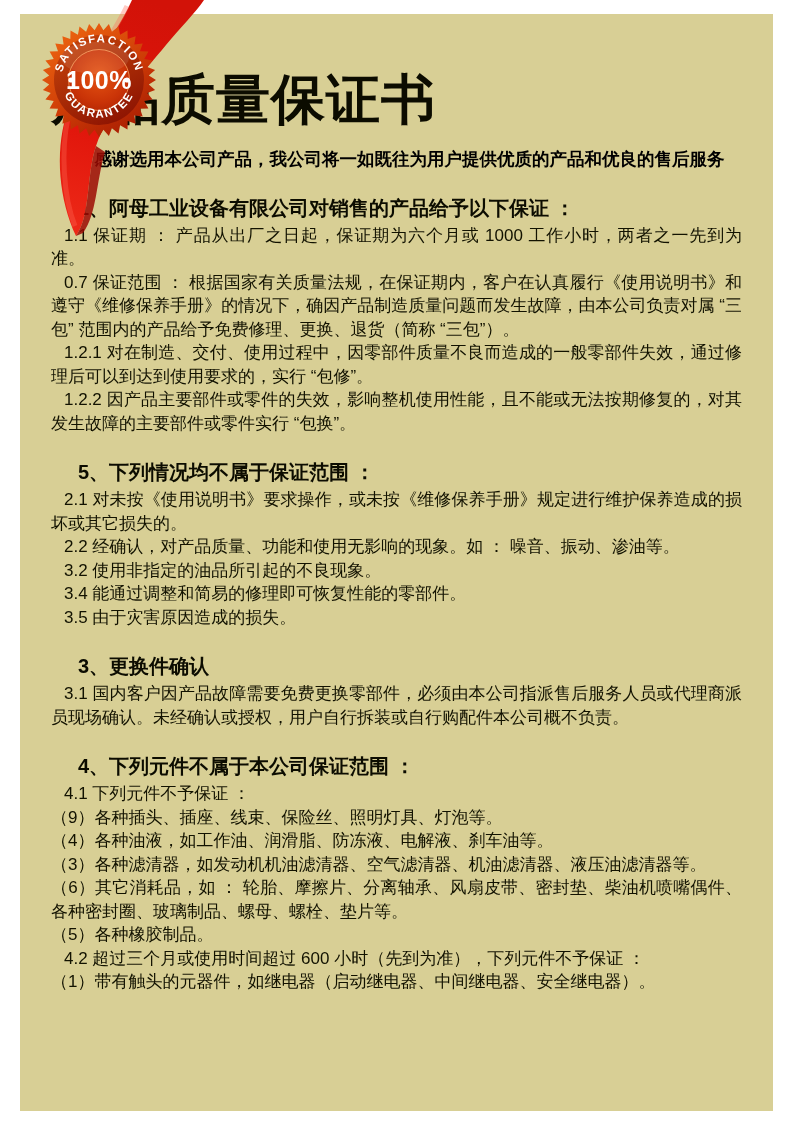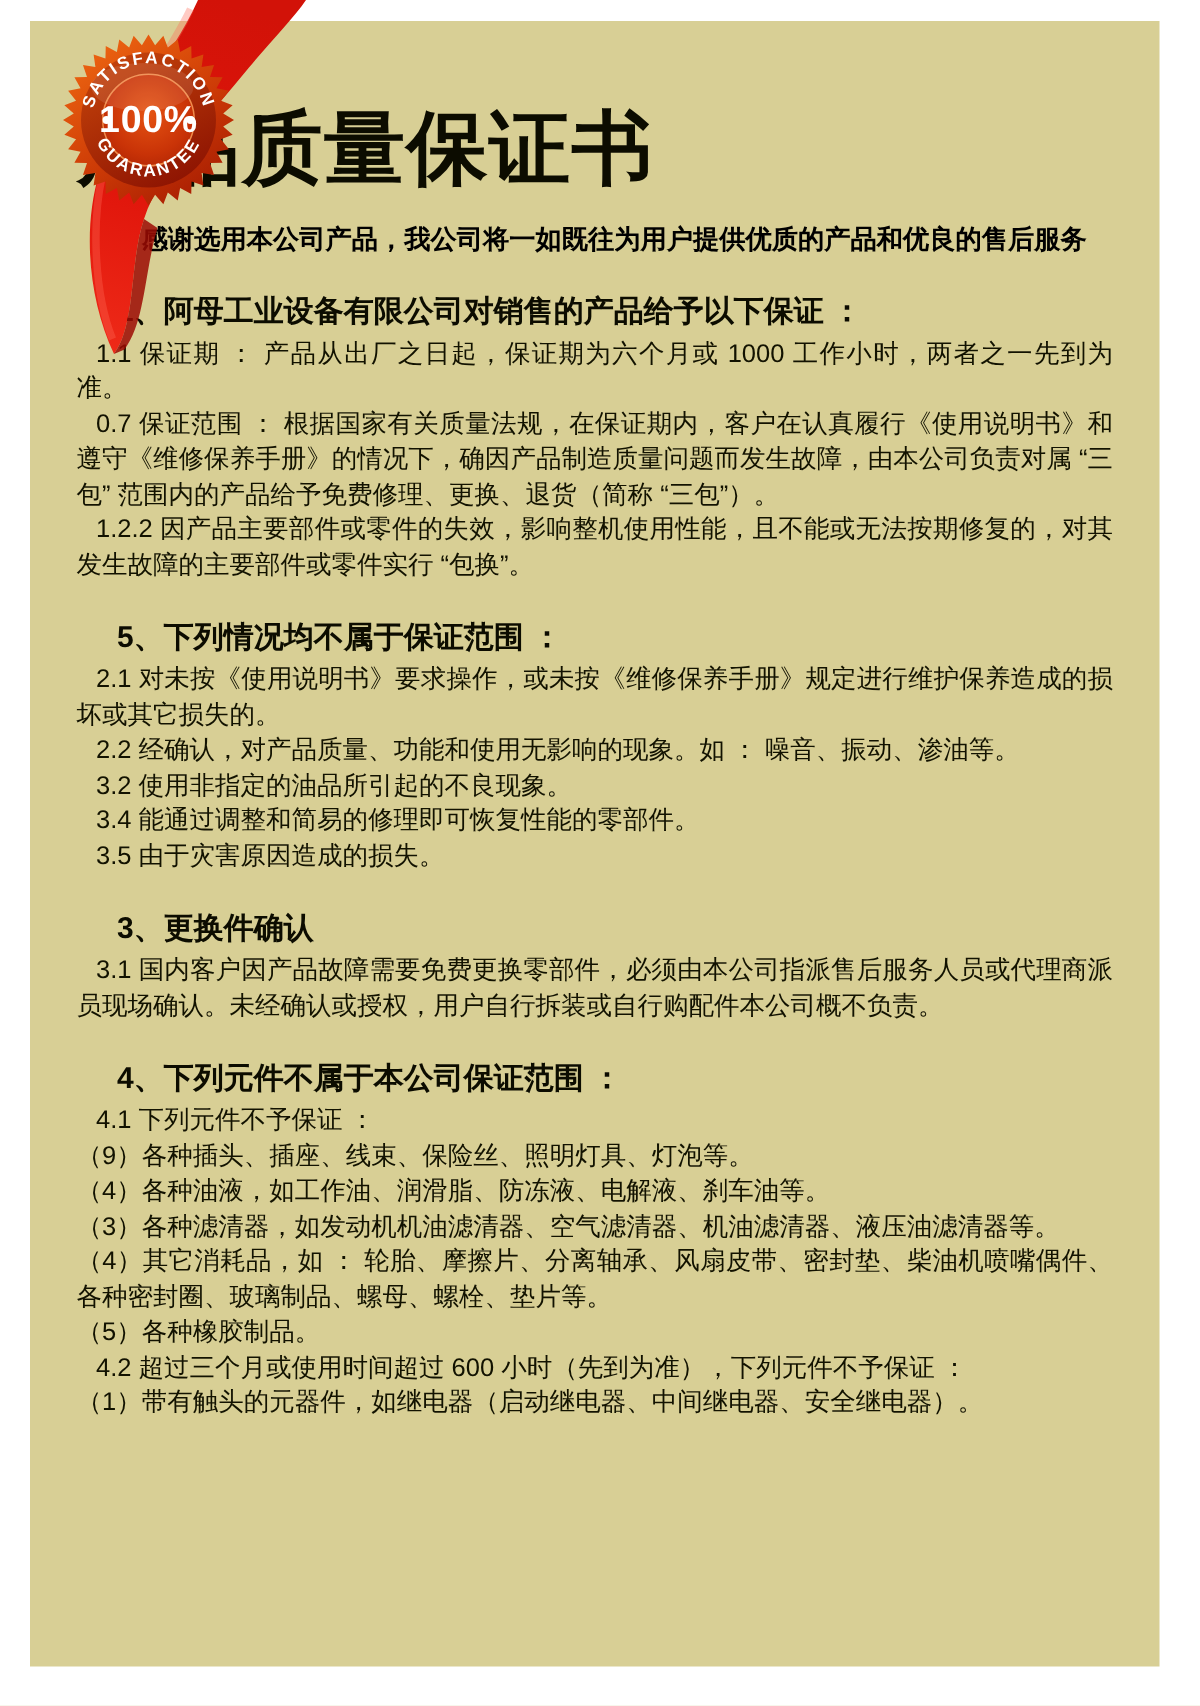--- a/index.html
+++ b/index.html
@@ -99,20 +99,21 @@
 
     <h1 class="title">产品质量保证书</h1>
     <div class="subtitle">感谢选用本公司产品，我公司将一如既往为用户提供优质的产品和优良的售后服务</div>
 
     <div class="content">
 
       <section class="sec">
         <h2 class="sec-h">1、阿母工业设备有限公司对销售的产品给予以下保证 ：</h2>
         <p class="ind">1.1 保证期 ： 产品从出厂之日起，保证期为六个月或 1000 工作小时，两者之一先到为准。</p>
         <p class="ind">0.7 保证范围 ： 根据国家有关质量法规，在保证期内，客户在认真履行《使用说明书》和遵守《维修保养手册》的情况下，确因产品制造质量问题而发生故障，由本公司负责对属 “三包” 范围内的产品给予免费修理、更换、退货（简称 “三包”）。</p>
+        <p class="ind">1.2.1 对在制造、交付、使用过程中，因零部件质量不良而造成的一般零部件失效，通过修理后可以到达到使用要求的，实行 “包修”。</p>
         <p class="ind">1.2.2 因产品主要部件或零件的失效，影响整机使用性能，且不能或无法按期修复的，对其发生故障的主要部件或零件实行 “包换”。</p>
       </section>
 
       <section class="sec">
         <h2 class="sec-h">5、下列情况均不属于保证范围 ：</h2>
         <p class="ind">2.1 对未按《使用说明书》要求操作，或未按《维修保养手册》规定进行维护保养造成的损坏或其它损失的。</p>
         <p class="ind">2.2 经确认，对产品质量、功能和使用无影响的现象。如 ： 噪音、振动、渗油等。</p>
         <p class="ind">3.2 使用非指定的油品所引起的不良现象。</p>
         <p class="ind">3.4 能通过调整和简易的修理即可恢复性能的零部件。</p>
         <p class="ind">3.5 由于灾害原因造成的损失。</p>
@@ -122,21 +123,21 @@
         <h2 class="sec-h">3、更换件确认</h2>
         <p class="ind">3.1 国内客户因产品故障需要免费更换零部件，必须由本公司指派售后服务人员或代理商派员现场确认。未经确认或授权，用户自行拆装或自行购配件本公司概不负责。</p>
       </section>
 
       <section class="sec">
         <h2 class="sec-h">4、下列元件不属于本公司保证范围 ：</h2>
         <p class="ind">4.1 下列元件不予保证 ：</p>
         <p class="flush">（9）各种插头、插座、线束、保险丝、照明灯具、灯泡等。</p>
         <p class="flush">（4）各种油液，如工作油、润滑脂、防冻液、电解液、刹车油等。</p>
         <p class="flush">（3）各种滤清器，如发动机机油滤清器、空气滤清器、机油滤清器、液压油滤清器等。</p>
-        <p class="flush">（4）其它消耗品，如 ： 轮胎、摩擦片、分离轴承、风扇皮带、密封垫、柴油机喷嘴偶件、各种密封圈、玻璃制品、螺母、螺栓、垫片等。</p>
+        <p class="flush">（6）其它消耗品，如 ： 轮胎、摩擦片、分离轴承、风扇皮带、密封垫、柴油机喷嘴偶件、各种密封圈、玻璃制品、螺母、螺栓、垫片等。</p>
         <p class="flush">（5）各种橡胶制品。</p>
         <p class="ind">4.2 超过三个月或使用时间超过 600 小时（先到为准），下列元件不予保证 ：</p>
         <p class="flush">（1）带有触头的元器件，如继电器（启动继电器、中间继电器、安全继电器）。</p>
 
       </section>
 
     </div>
   </div>
 </div>
 

